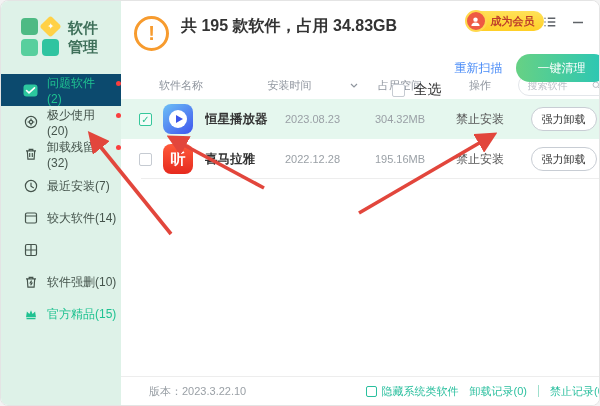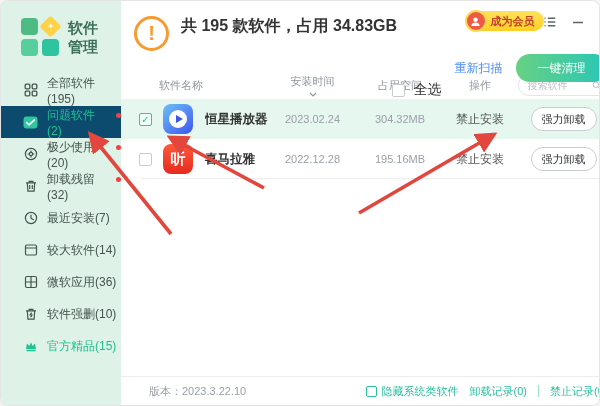--- a/index.html
+++ b/index.html
@@ -50,21 +50,21 @@
   .clean-btn{width:92px;height:28px;border-radius:14px;border:none;cursor:pointer;
     background:linear-gradient(90deg,#67d184,#28c6b7);color:#fff;font-size:12px;
     display:flex;align-items:center;justify-content:center;white-space:nowrap;}
   
   .table-head{height:28px;display:flex;align-items:center;font-size:11px;color:#8f959e;padding-left:38px;flex-shrink:0;}
   .th-name{flex:1;text-align:left;}
   .col-date{width:90px;text-align:center;flex-shrink:0;}
   .col-size{width:85px;text-align:center;flex-shrink:0;}
   .col-status{width:75px;text-align:center;flex-shrink:0;}
   .col-action{width:92px;margin-right:18px;display:flex;justify-content:center;flex-shrink:0;}
-  .th-date-wrap{width:90px;display:flex;align-items:center;justify-content:space-between;gap:3px;flex-shrink:0;flex-direction:column;}
+  .th-date-wrap{width:90px;display:flex;align-items:center;justify-content:space-between;gap:3px;flex-shrink:0;}
   .search-pill{width:92px;height:22px;margin-right:18px;border:1px solid #e3e6ea;border-radius:11px;
     background:#fff;display:flex;align-items:center;padding:0 7px;gap:3px;flex-shrink:0;}
   .search-pill input{border:none;outline:none;background:transparent;width:100%;font-size:10px;color:#333;
     font-family:"Liberation Sans","DejaVu Sans",sans-serif;}
   .search-pill input::placeholder{color:#b9bec6;}
   .t-row{height:40px;display:flex;align-items:center;padding-left:18px;flex-shrink:0;position:relative;}
   .t-row.selected{background:#e5f7ee;}
   .t-row.bordered::after{content:"";position:absolute;left:20px;right:20px;bottom:0;height:1px;background:#ededed;}
   .row-check{width:13px;height:13px;border:1px solid #c6cbd2;border-radius:2px;background:#fff;flex-shrink:0;
     display:flex;align-items:center;justify-content:center;font-size:10px;color:#fff;cursor:pointer;}
@@ -106,31 +106,20 @@
         <div class="sq sq-bl"></div>
         <div class="sq sq-br"></div>
       </div>
       <div class="logo-title">
         <div>软件</div>
         <div>管理</div>
       </div>
     </div>
 
     <div class="nav">
-      <div class="nav-item">
-        <span class="nicon">
-          <svg width="14" height="14" viewBox="0 0 14 14" fill="none" stroke="currentColor" stroke-width="1.3">
-              <rect x="1.2" y="1.2" width="4.6" height="4.6" rx="1"></rect>
-              <rect x="8.2" y="1.2" width="4.6" height="4.6" rx="1"></rect>
-              <rect x="1.2" y="8.2" width="4.6" height="4.6" rx="1"></rect>
-              <rect x="8.2" y="8.2" width="4.6" height="4.6" rx="1"></rect>
-            </svg>
-        </span>
-        <span>全部软件(195)</span>
-      </div>
 
       <div class="nav-item active">
         <span class="nicon">
           <svg width="15" height="15" viewBox="0 0 15 15">
               <rect x="0.5" y="1.5" width="14" height="12" rx="3" fill="#2cc79e"></rect>
               <path d="M3.5 7.5 L6 9.8 L11.5 4.8" stroke="#fff" stroke-width="1.6" fill="none" stroke-linecap="round" stroke-linejoin="round"></path>
             </svg>
         </span>
         <span>问题软件(2)</span>
         <i class="reddot"></i>
@@ -178,21 +167,20 @@
         <span>较大软件(14)</span>
       </div>
 
       <div class="nav-item">
         <span class="nicon">
           <svg width="14" height="14" viewBox="0 0 14 14" fill="none" stroke="currentColor" stroke-width="1.2">
               <rect x="1.5" y="1.5" width="11" height="11" rx="1.5"></rect>
               <path d="M7 1.5v11 M1.5 7h11"></path>
             </svg>
         </span>
-        <span>微软应用(36)</span>
       </div>
 
       <div class="nav-item">
         <span class="nicon">
           <svg width="14" height="14" viewBox="0 0 14 14" fill="none" stroke="currentColor" stroke-width="1.2">
               <path d="M2 3.8h10 M5.2 3.8V2.3h3.6v1.5 M3.3 3.8l.6 8.4h6.2l.6-8.4 M7.6 5.6 L6.2 8h1.8 L6.6 10.3"></path>
             </svg>
         </span>
         <span>软件强删(10)</span>
       </div>
@@ -277,21 +265,21 @@
     </div>
 
     <div class="t-row selected">
       <span class="row-check checked">✓</span>
       <div class="app-icon player">
         <div class="play-circle">
             <div class="play-tri"></div>
           </div>
       </div>
       <span class="row-name">恒星播放器</span>
-      <span class="col-date dim">2023.02.24</span>
+      <span class="col-date dim">2023.08.23</span>
       <span class="col-size dim">304.32MB</span>
       <span class="col-status row-status-txt">禁止安装</span>
       <span class="col-action">
         <button class="uninstall-btn">强力卸载</button>
       </span>
     </div>
 
     <div class="t-row bordered">
       <span class="row-check"></span>
       <div class="app-icon ximalaya">

